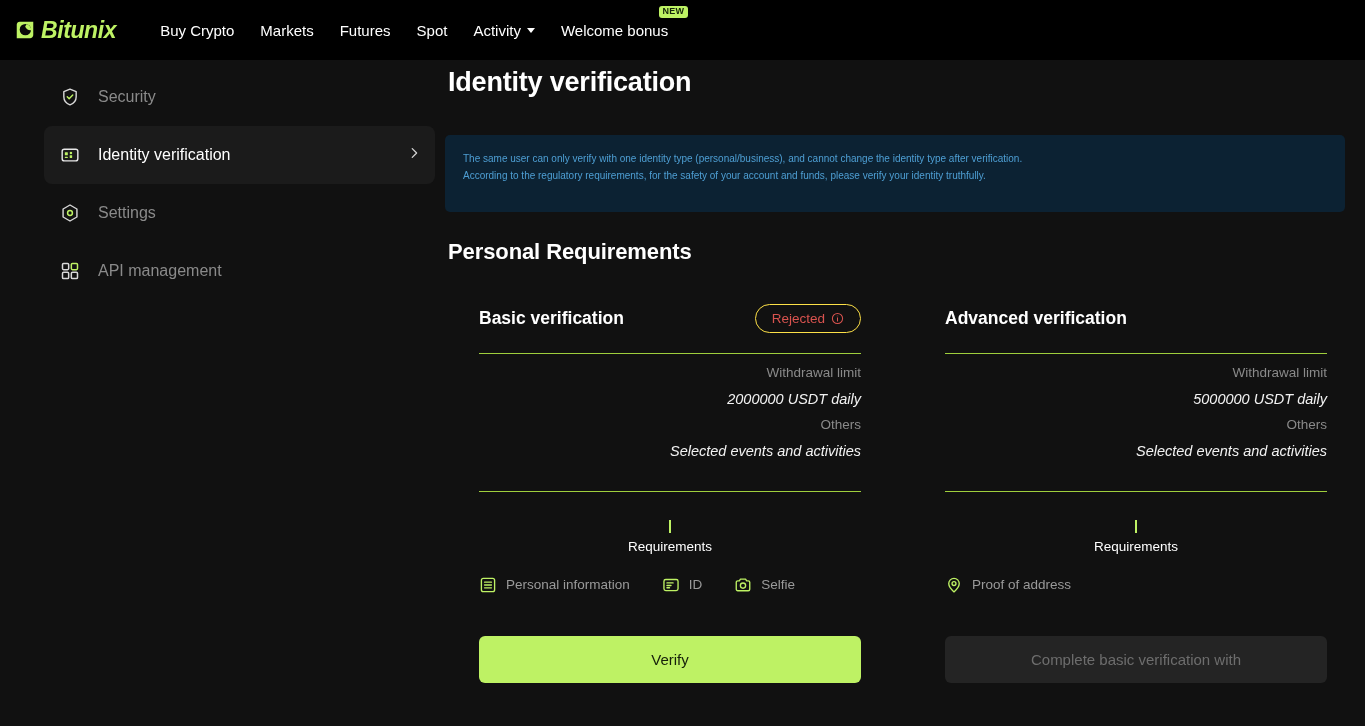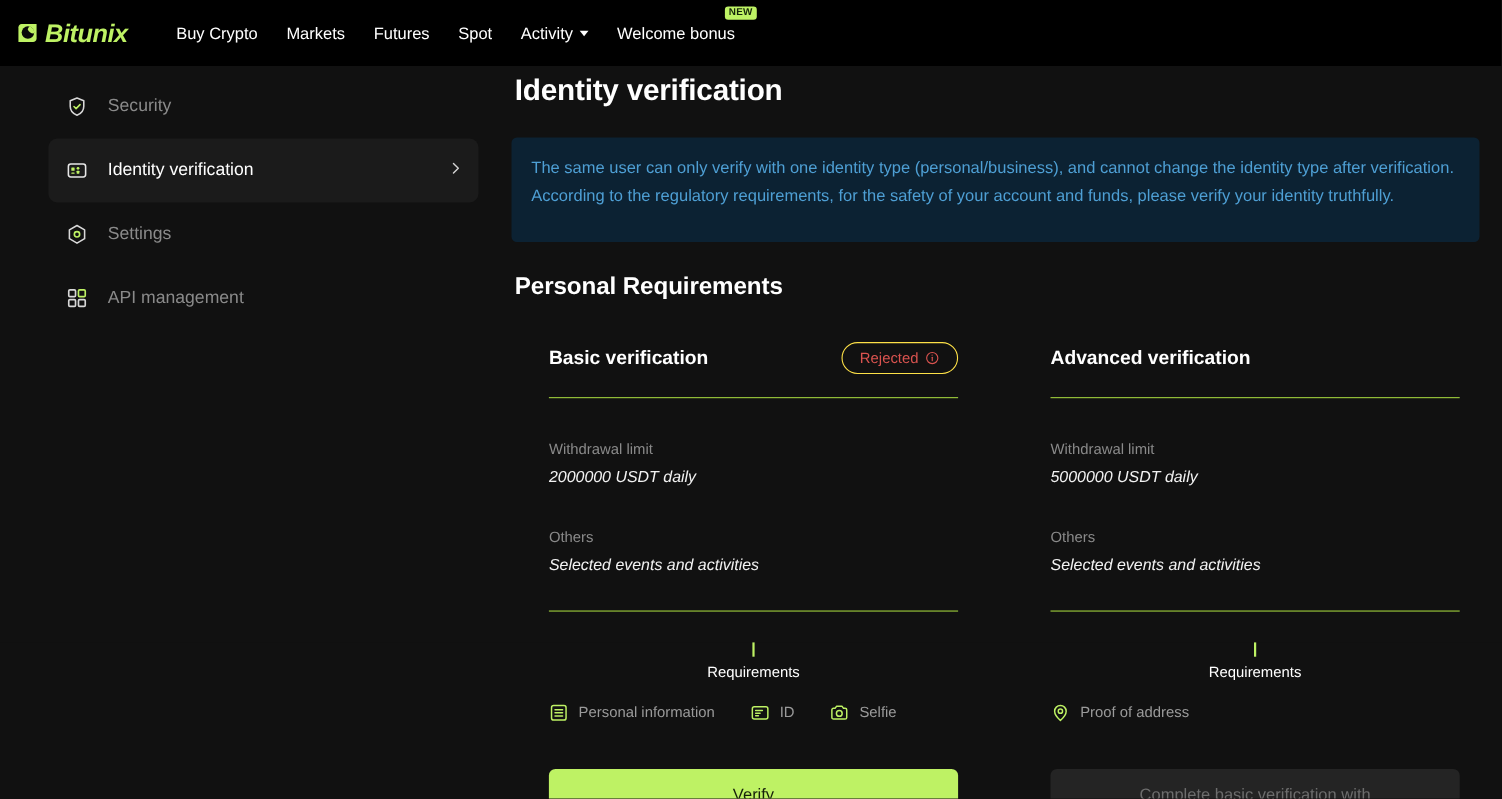--- a/index.html
+++ b/index.html
@@ -71,21 +71,20 @@
     border-radius: 3px;
     line-height: 1;
     letter-spacing: 0.2px;
   }
 
   
   .page {
     display: flex;
     height: 524px;
     background: #111111;
-    gap: 20px;
   }
 
   
   .sidebar {
     width: 445px;
     flex: 0 0 445px;
     padding: 8px 0 0 0;
   }
   .side-item {
     display: flex;
@@ -119,27 +118,27 @@
     min-width: 0;
   }
   .page-title {
     color: #ffffff;
     font-size: 27px;
     font-weight: bold;
     letter-spacing: -0.2px;
     margin: 7px 0 0 3px;
   }
   .notice {
-    margin-top: 27px;
+    margin-top: 37px;
     margin-right: 10px;
     background: #0c2233;
     border-radius: 5px;
     padding: 15px 18px 28px;
     color: #4e9fd4;
-    font-size: 15px;
+    font-size: 10px;
     line-height: 1.72;
   }
   .section-title {
     color: #ffffff;
     font-size: 22px;
     font-weight: bold;
     margin: 27px 0 0 3px;
     letter-spacing: -0.1px;
   }
 
@@ -177,21 +176,21 @@
   }
   .info-glyph { width: 13px; height: 13px; display: block; }
 
   .divider {
     height: 1px;
     background: #9fcf3c;
     margin-top: 18px;
   }
   .card.ghost .divider { margin-top: 18px; }
 
-  .field { margin-top: 40px; }
+  .field { margin-top: 12px; text-align: right; }
   .field-label {
     color: #8a8a8a;
     font-size: 13.5px;
     line-height: 1;
   }
   .field-value {
     color: #f2f2f2;
     font-size: 14.5px;
     margin-top: 12px;
     line-height: 1;

